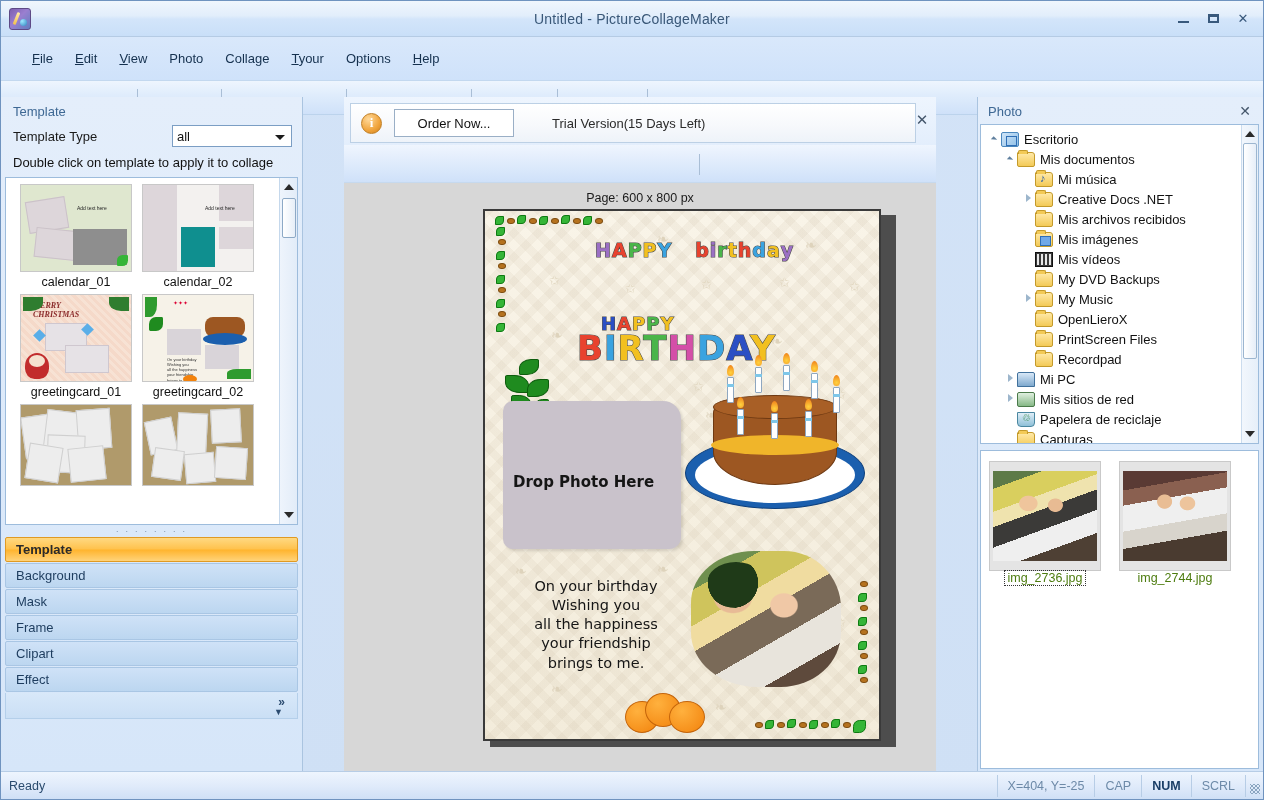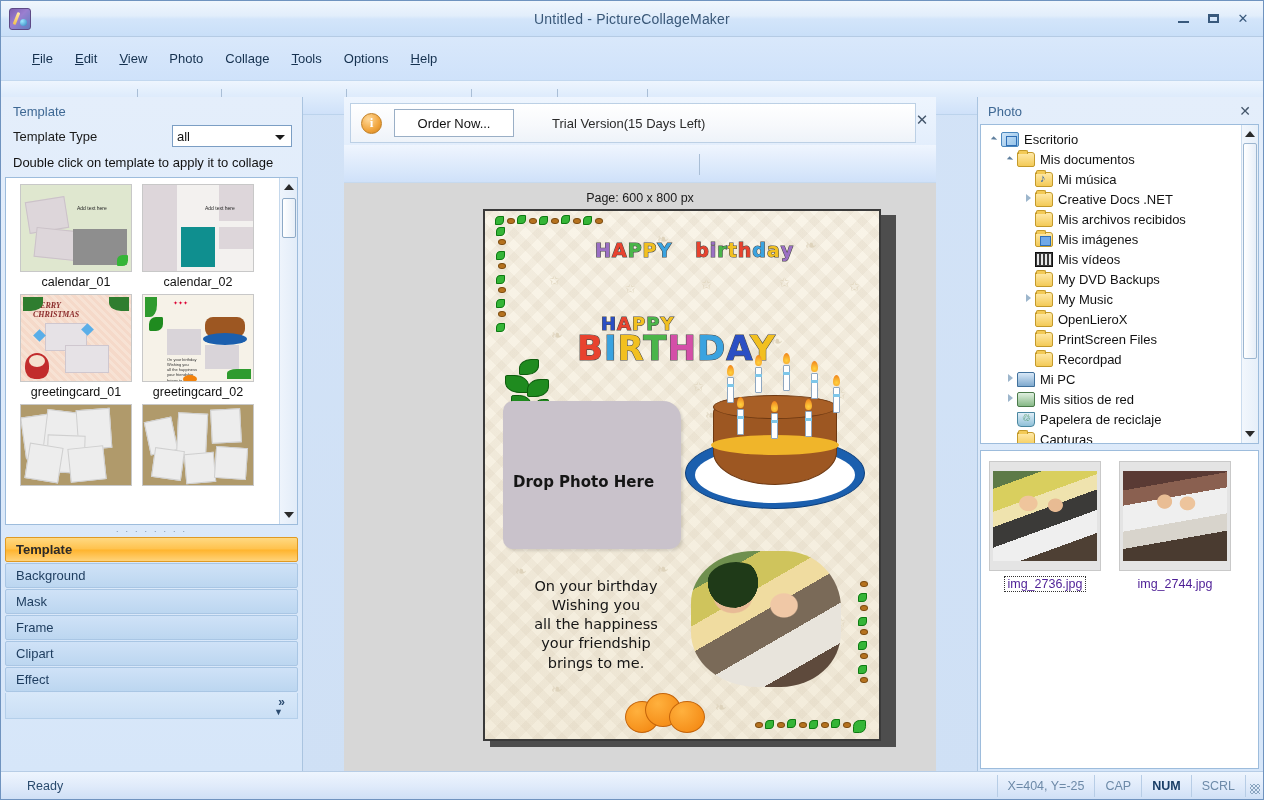--- a/index.html
+++ b/index.html
@@ -608,38 +608,38 @@
       radial-gradient(ellipse at 34% 36%, #efc59c 0 9%, rgba(0,0,0,0) 10%),
       radial-gradient(ellipse at 60% 38%, #e8bb93 0 8%, rgba(0,0,0,0) 9%),
       linear-gradient(160deg,#5d7a47 0 14%, #d9cf5e 14% 32%, #efe3ae 32% 44%, #3b3a38 44% 60%, #efefef 60% 78%, #4e4034 78% 100%);
   }
   .pimg.b {
     background:
       radial-gradient(ellipse at 40% 34%, #e9bd94 0 8%, rgba(0,0,0,0) 9%),
       radial-gradient(ellipse at 62% 36%, #edc49c 0 8%, rgba(0,0,0,0) 9%),
       linear-gradient(170deg,#5a3a34 0 18%, #8a6050 18% 32%, #efefef 32% 56%, #d8d4cc 56% 72%, #4a3b30 72% 100%);
   }
-  .pname { font-size: 12.5px; color: #4c1d95; margin-top: 6px; }
+  .pname { font-size: 12.5px; color: #4d7c0f; }
   .pname.sel {
     outline: 1px dotted #333;
     background: #fff;
     display: inline-block; padding: 0 2px;
   }
 
   
   .statusbar {
     position: absolute;
     left: 0; right: 0; bottom: 0;
     height: 28px;
     background: linear-gradient(to bottom,#eef5fe 0%,#dfeafa 55%,#cfe0f6 100%);
     border-top: 1px solid #b7cde6;
     display: flex; align-items: center;
     font-size: 12.5px; color: #2a4b6e;
   }
-  .status-ready { padding-left: 26px; }
+  .status-ready { padding-left: 8px; }
   .status-right { margin-left: auto; display: flex; align-items: center; height: 22px; }
   .sb-cell {
     padding: 0 10px; height: 22px;
     display: flex; align-items: center;
     border-left: 1px solid #b7cde6;
     color: #6d8aa8;
   }
   .sb-cell.on { color: #1a3e66; font-weight: bold; }
   .sb-grip {
     width: 18px; height: 22px;
@@ -677,21 +677,21 @@
         </div>
     </div>
   </div>
 
   <div class="menubar">
     <div class="menu-item"><u>F</u><span>ile</span></div>
     <div class="menu-item"><u>E</u><span>dit</span></div>
     <div class="menu-item"><u>V</u><span>iew</span></div>
     <div class="menu-item">Photo</div>
     <div class="menu-item">Collage</div>
-    <div class="menu-item"><u>T</u><span>ools</span></div>
+    <div class="menu-item"><u>T</u><span>your</span></div>
     <div class="menu-item">Options</div>
     <div class="menu-item"><u>H</u><span>elp</span></div>
   </div>
 
   <div class="toolbar">
     <div class="tb-sep" style="left:136px"></div>
     <div class="tb-sep" style="left:220px"></div>
     <div class="tb-sep" style="left:345px"></div>
     <div class="tb-sep" style="left:470px"></div>
     <div class="tb-sep" style="left:556px"></div>

